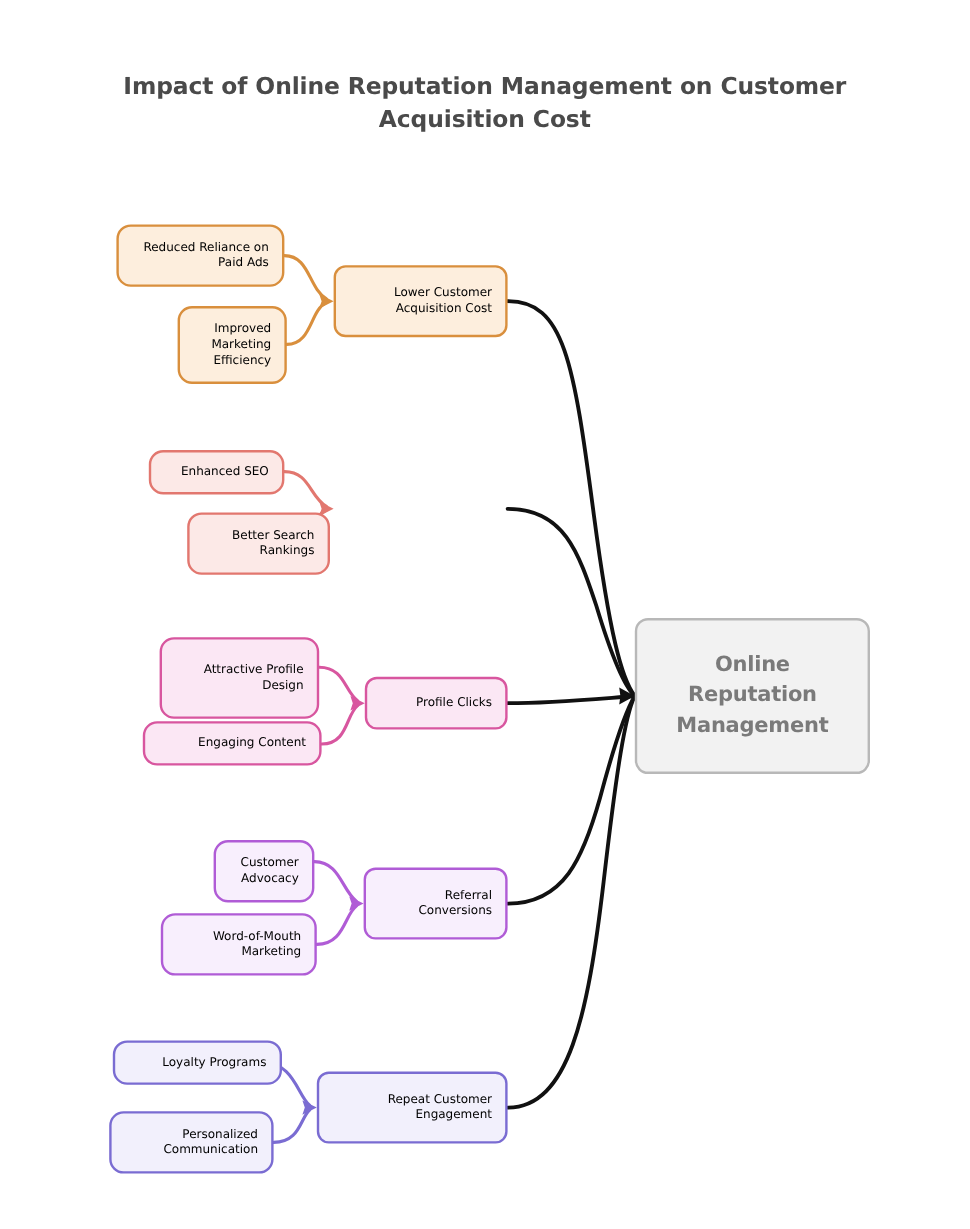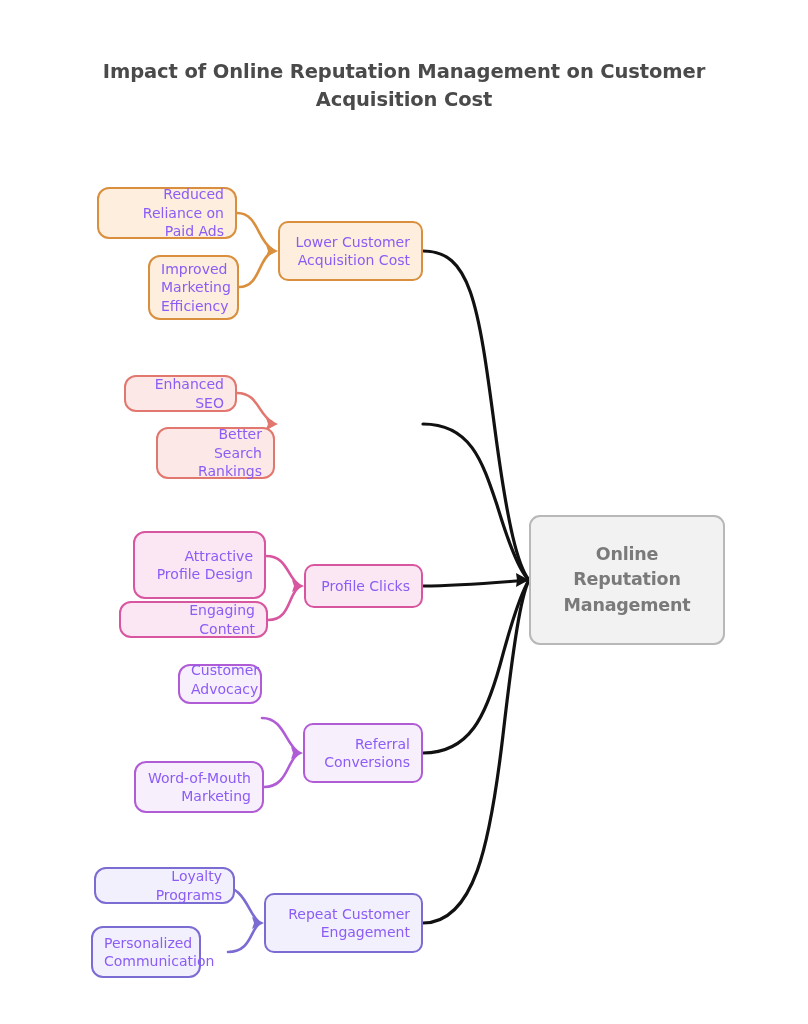--- a/index.html
+++ b/index.html
@@ -45,23 +45,23 @@
   }
 
   .node {
     position: absolute;
     box-sizing: border-box;
     border-radius: 12px;
     border-style: solid;
     border-width: 2px;
     display: flex;
     align-items: center;
-    font-size: 14px;
+    font-size: 10px;
     line-height: 1.32;
-    color: #8b5cf6;
+    color: #000000;
     padding: 4px 11px;
   }
   .node.leaf {
     justify-content: flex-end;
     text-align: right;
   }
   .node.branch {
     justify-content: flex-end;
     text-align: right;
     border-radius: 10px;
@@ -168,34 +168,34 @@
   <div class="node leaf t-pink" style="left:133px; top:531px; width:133px; height:68px;">
     <span class="txt">Attractive Profile Design</span>
   </div>
   <div class="node leaf t-pink" style="left:119px; top:601px; width:149px; height:37px;">
     <span class="txt">Engaging Content</span>
   </div>
   <div class="node branch t-pink" style="left:304px; top:564px; width:119px; height:44px;">
     <span class="txt">Profile Clicks</span>
   </div>
 
-  <div class="node leaf t-purple" style="left:178px; top:664px; width:84px; height:40px;align-items:flex-end;">
+  <div class="node leaf t-purple" style="left:178px; top:700px; width:84px; height:52px;">
     <span class="txt">Customer Advocacy</span>
   </div>
   <div class="node leaf t-purple" style="left:134px; top:761px; width:130px; height:52px;">
     <span class="txt">Word-of-Mouth Marketing</span>
   </div>
   <div class="node branch t-purple" style="left:303px; top:723px; width:120px; height:60px;">
     <span class="txt">Referral Conversions</span>
   </div>
 
   <div class="node leaf t-peri" style="left:94px; top:867px; width:141px; height:37px;">
     <span class="txt">Loyalty Programs</span>
   </div>
-  <div class="node leaf t-peri" style="left:91px; top:926px; width:110px; height:52px;">
+  <div class="node leaf t-peri" style="left:91px; top:926px; width:137px; height:52px;">
     <span class="txt">Personalized Communication</span>
   </div>
   <div class="node branch t-peri" style="left:264px; top:893px; width:159px; height:60px;">
     <span class="txt">Repeat Customer Engagement</span>
   </div>
 
   <div class="node root t-gray" style="left:529px; top:515px; width:196px; height:130px;">
     <span class="txt">Online Reputation Management</span>
   </div>
 

